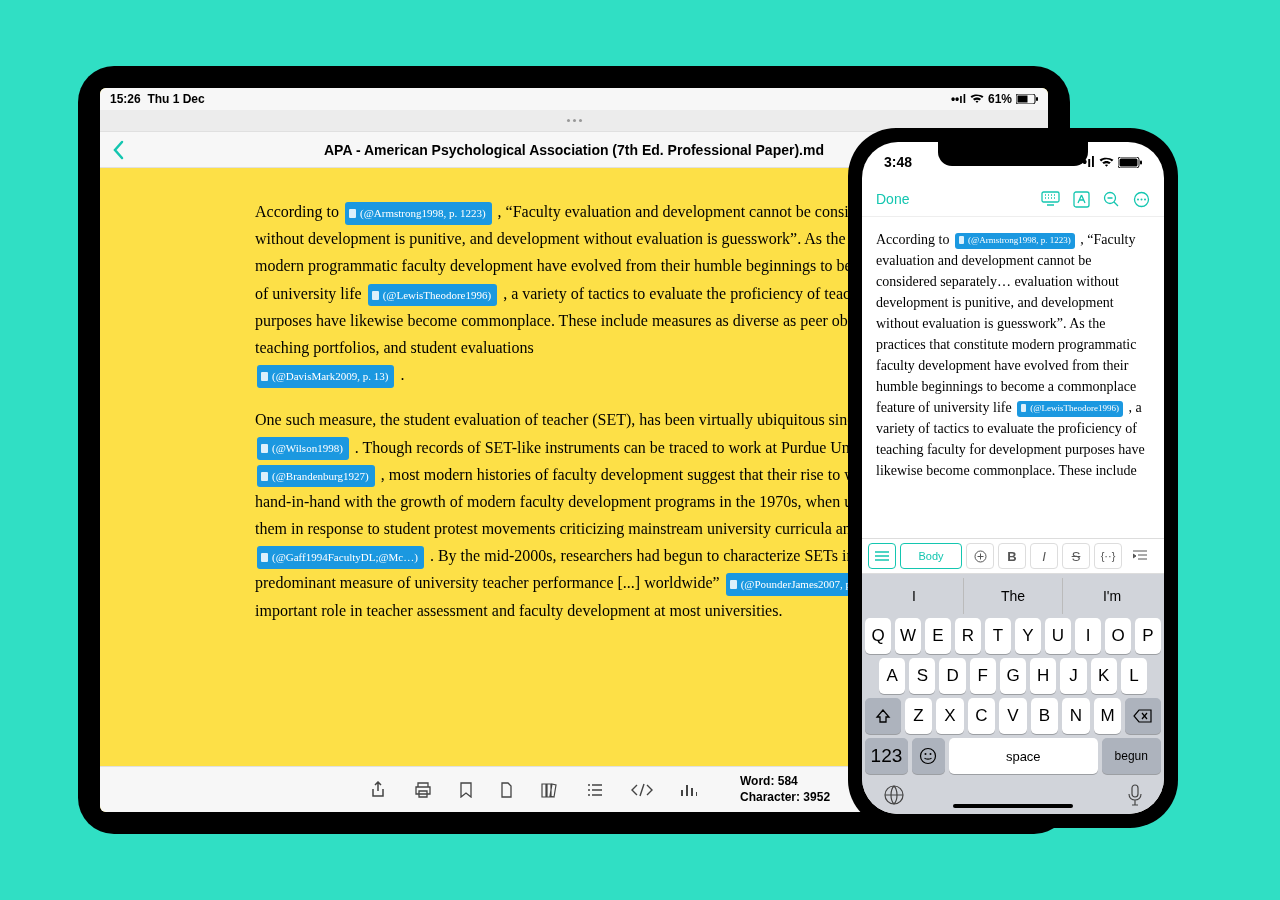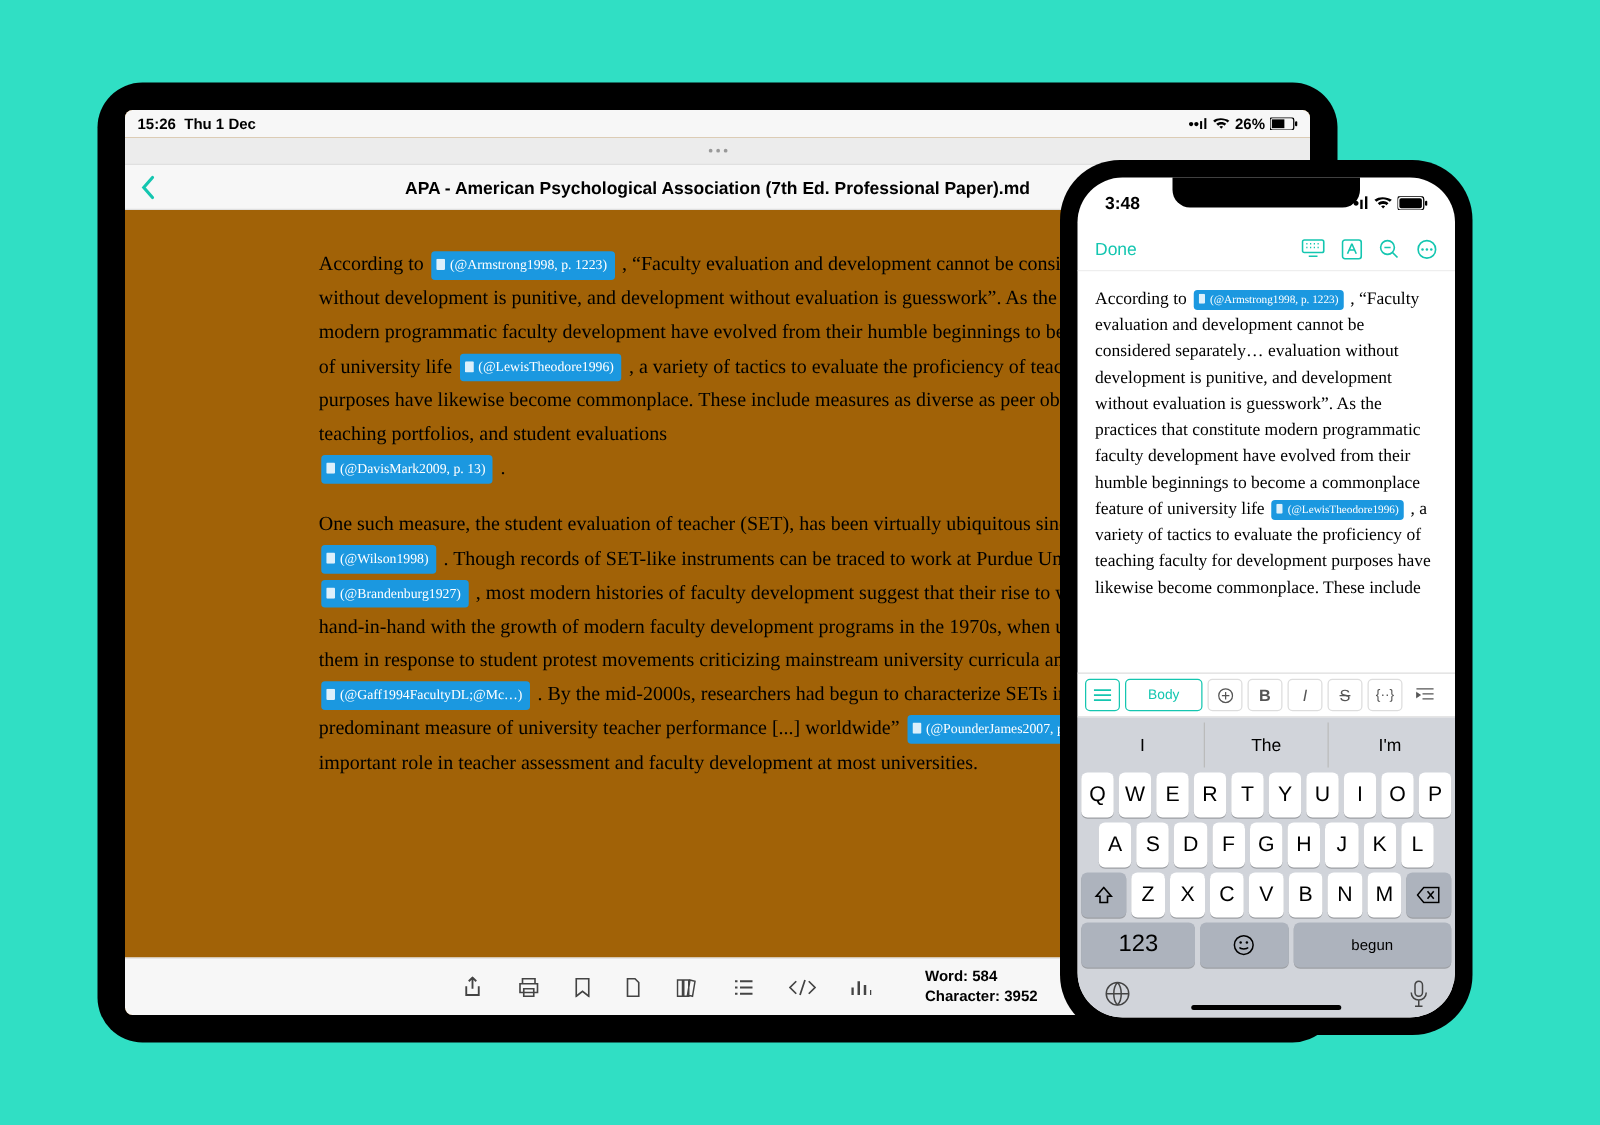--- a/index.html
+++ b/index.html
@@ -2,21 +2,21 @@
 <html><head>
 <meta charset="utf-8">
 <style>
   * { box-sizing: border-box; margin: 0; padding: 0; }
   body { width: 1280px; height: 900px; background: #30dfc4; font-family: -apple-system, "Helvetica Neue", Arial, sans-serif; overflow: hidden; position: relative; }
   .cite { display:inline-block; background:#1b98e0; color:#fff; border-radius:3px; padding:2px 6px 2px 4px; font-size:11px; vertical-align:middle; white-space:nowrap; margin:0 2px; }
   .cite svg { vertical-align:-1px; margin-right:3px; }
 
   
   .ipad { position:absolute; left:78px; top:66px; width:992px; height:768px; background:#000; border-radius:36px; padding:22px; }
-  .ipad-scr { width:100%; height:100%; background:#a16207; border-radius:6px; overflow:hidden; display:flex; flex-direction:column; }
+  .ipad-scr { width:100%; height:100%; background:#fde047; border-radius:6px; overflow:hidden; display:flex; flex-direction:column; }
   .ipad-status { height:22px; background:#f7f7f7; display:flex; justify-content:space-between; align-items:center; padding:0 10px; font-size:12px; font-weight:600; color:#000; }
   .ipad-status .right { display:flex; gap:4px; align-items:center; }
   .pill { height:22px; background:#ececec; display:flex; justify-content:center; align-items:center; gap:3px; border-bottom:1px solid #e0e0e0; }
   .pill span { width:3px; height:3px; border-radius:50%; background:#999; }
   .ipad-nav { height:36px; background:#f7f7f7; border-bottom:1px solid #e0e0e0; display:flex; align-items:center; padding:0 10px; position:relative; }
   .ipad-nav .back { color:#14c6b0; }
   .ipad-nav .title { position:absolute; left:0; right:0; text-align:center; font-size:14px; font-weight:700; }
   .ipad-doc { flex:1; overflow:hidden; padding:30px 0 0 155px; font-family: Georgia, "Times New Roman", serif; font-size:16px; line-height:1.7; color:#000; }
   .ipad-doc p { margin-bottom:18px; }
   .ipad-counts { height:46px; background:#f7f7f7; border-top:1px solid #e0e0e0; display:flex; align-items:center; padding-left:270px; gap:28px; }
@@ -58,21 +58,21 @@
 
 <div class="ipad">
   <div class="ipad-scr">
     <div class="ipad-status">
       <div><span>15:26</span>&nbsp;&nbsp;<span>Thu 1 Dec</span></div>
       <div class="right">
         <span>••ıl</span>
         <svg width="14" height="10" viewBox="0 0 14 10">
             <path d="M7 9L8.5 7.3C7.7 6.6 6.3 6.6 5.5 7.3zM3 5l1.5 1.5C5.7 5.4 8.3 5.4 9.5 6.5L11 5C8.8 3 5.2 3 3 5zM.5 2.5L2 4c2.8-2.6 7.2-2.6 10 0l1.5-1.5C10 .3 4-.3.5 2.5z" fill="currentColor"></path>
           </svg>
-        <span>26%</span>
+        <span>61%</span>
         <svg width="22" height="10" viewBox="0 0 22 10">
             <rect x="0" y="0" width="19" height="10" rx="2" fill="none" stroke="currentColor"></rect>
             <rect x="1.5" y="1.5" width="10" height="7" fill="currentColor"></rect>
             <rect x="20" y="3" width="2" height="4" rx="1" fill="currentColor"></rect>
           </svg>
       </div>
     </div>
     <div class="pill">
         <span></span>
         <span></span>
@@ -282,20 +282,21 @@
       <div class="krow">
         <div class="key num">123</div>
         <div class="key sp" style="flex:1">
             <svg width="18" height="18">
               <circle cx="9" cy="9" r="7.5" stroke="#000" fill="none" stroke-width="1.2"></circle>
               <circle cx="6.5" cy="7" r="1" fill="#000"></circle>
               <circle cx="11.5" cy="7" r="1" fill="#000"></circle>
               <path d="M5.5 11c1 1.5 6 1.5 7 0" stroke="#000" fill="none" stroke-width="1.2"></path>
             </svg>
           </div>
+        <div class="key space">space</div>
         <div class="key ret">begun</div>
       </div>
       <div class="kb-bot">
         <svg width="22" height="22">
             <circle cx="11" cy="11" r="9" stroke="#444" fill="none" stroke-width="1.2"></circle>
             <path d="M2 11h18M11 2c-4 4-4 14 0 18M11 2c4 4 4 14 0 18" stroke="#444" fill="none" stroke-width="1.2"></path>
           </svg>
         <svg width="16" height="22">
             <rect x="5" y="1" width="6" height="12" rx="3" stroke="#444" fill="none" stroke-width="1.2"></rect>
             <path d="M2 10c0 4 3 6 6 6s6-2 6-6M8 16v5M5 21h6" stroke="#444" fill="none" stroke-width="1.2"></path>

